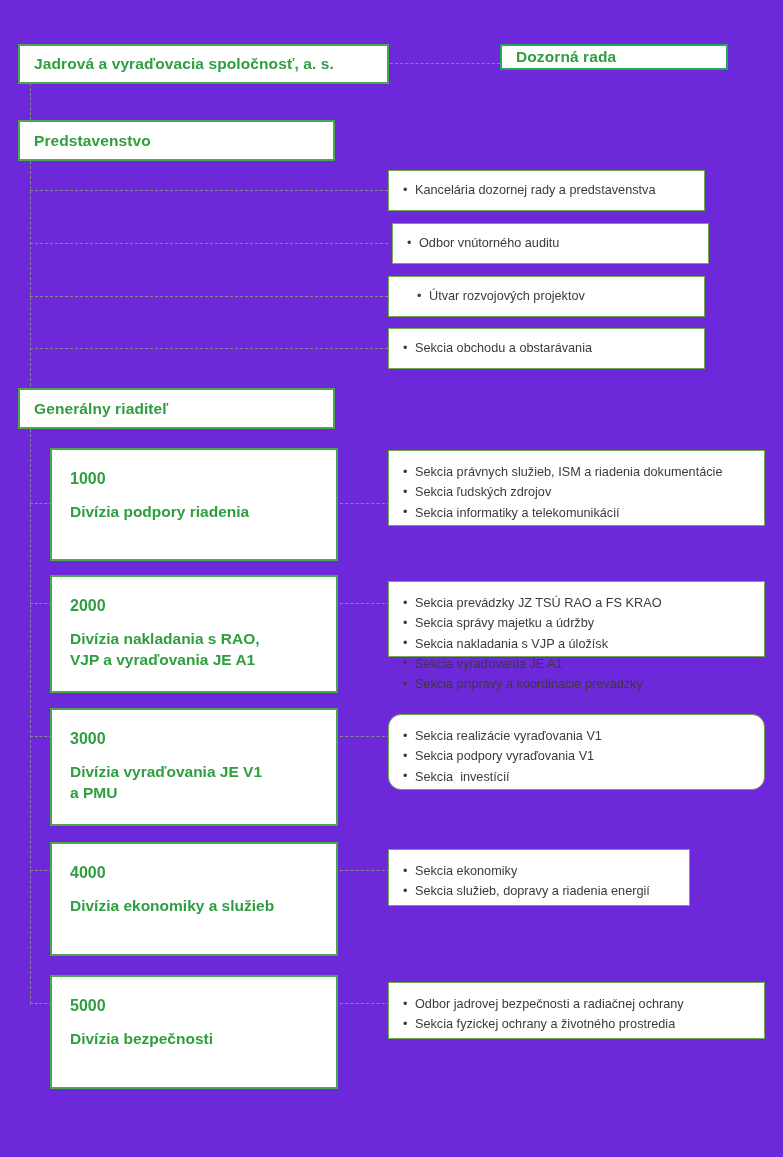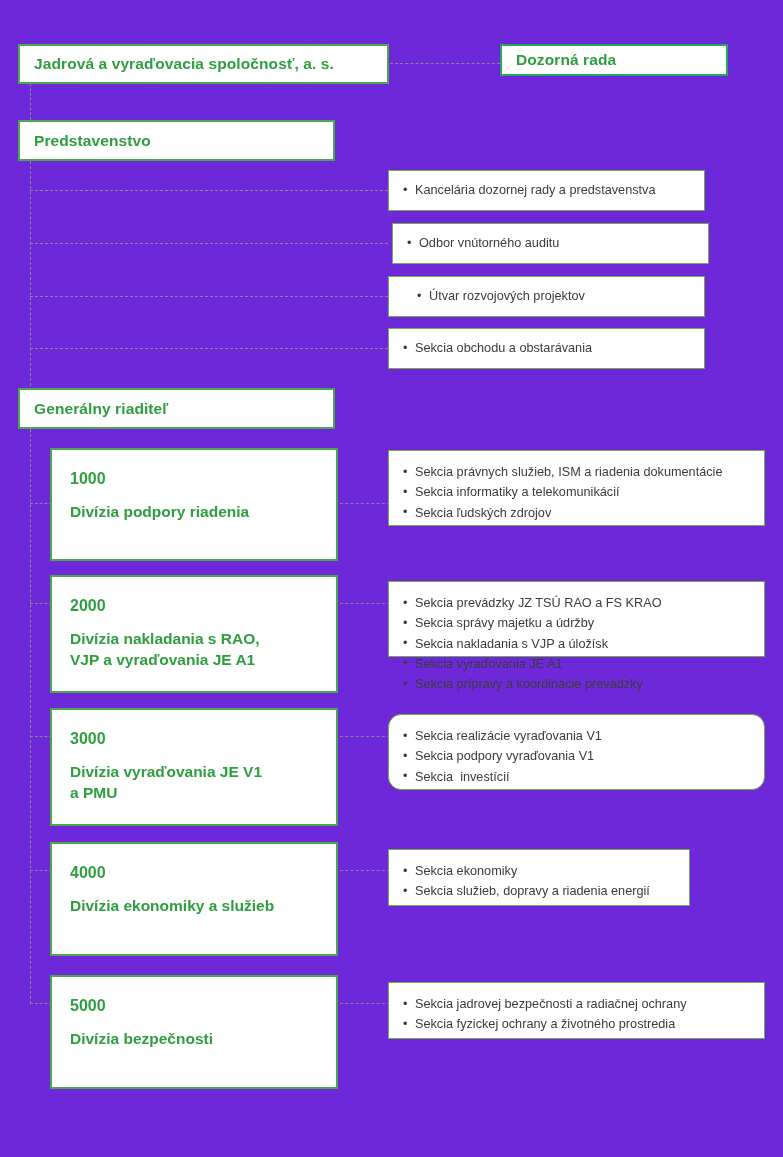--- a/index.html
+++ b/index.html
@@ -138,21 +138,21 @@
   <div class="conn conn-h" style="left:340px; top:503px; width:50px;"></div>
   <div class="conn conn-h" style="left:340px; top:603px; width:50px;"></div>
   <div class="conn conn-h" style="left:340px; top:736px; width:50px;"></div>
   <div class="conn conn-h" style="left:340px; top:870px; width:50px;"></div>
   <div class="conn conn-h" style="left:340px; top:1003px; width:50px;"></div>
 
   <div class="box box-primary" style="left:18px; top:44px; width:371px; height:40px;">
     <span class="box-label">Jadrová a vyraďovacia spoločnosť, a. s.</span>
   </div>
 
-  <div class="box box-primary box-supervisory" style="left:500px; top:44px; width:228px; height:32px;">
+  <div class="box box-primary box-supervisory" style="left:500px; top:44px; width:228px; height:26px;">
     <span class="box-label">Dozorná rada</span>
   </div>
 
   <div class="box box-primary" style="left:18px; top:120px; width:317px; height:41px;">
     <span class="box-label">Predstavenstvo</span>
   </div>
 
   <div class="box box-detail" style="left:388px; top:170px; width:317px; height:41px;">
     <ul class="detail-list">
       <li>Kancelária dozornej rady a predstavenstva</li>
@@ -178,22 +178,22 @@
     <span class="box-label">Generálny riaditeľ</span>
   </div>
 
   <div class="box box-division" style="left:50px; top:448px; width:288px; height:113px;">
     <div class="division-code">1000</div>
     <div class="division-name">Divízia podpory riadenia</div>
   </div>
   <div class="box box-detail top-aligned" style="left:388px; top:450px; width:377px; height:76px;">
     <ul class="detail-list">
       <li>Sekcia právnych služieb, ISM a riadenia dokumentácie</li>
+      <li>Sekcia ľudských zdrojov</li>
       <li>Sekcia informatiky a telekomunikácií</li>
-      <li>Sekcia ľudských zdrojov</li>
     </ul>
   </div>
 
   <div class="box box-division" style="left:50px; top:575px; width:288px; height:118px;">
     <div class="division-code">2000</div>
     <div class="division-name" style="white-space:pre-line;">Divízia nakladania s RAO,
 VJP a vyraďovania JE A1</div>
   </div>
   <div class="box box-detail top-aligned" style="left:388px; top:581px; width:377px; height:76px;">
     <ul class="detail-list">
@@ -228,18 +228,18 @@
       <li>Sekcia služieb, dopravy a riadenia energií</li>
     </ul>
   </div>
 
   <div class="box box-division" style="left:50px; top:975px; width:288px; height:114px;">
     <div class="division-code">5000</div>
     <div class="division-name">Divízia bezpečnosti</div>
   </div>
   <div class="box box-detail top-aligned" style="left:388px; top:982px; width:377px; height:57px;">
     <ul class="detail-list">
-      <li>Sekcia jadrovej bezpečnosti a radiačnej ochrany</li>
+      <li>Odbor jadrovej bezpečnosti a radiačnej ochrany</li>
       <li>Sekcia fyzickej ochrany a životného prostredia</li>
     </ul>
   </div>
 
 </div>
 
 </body></html>

